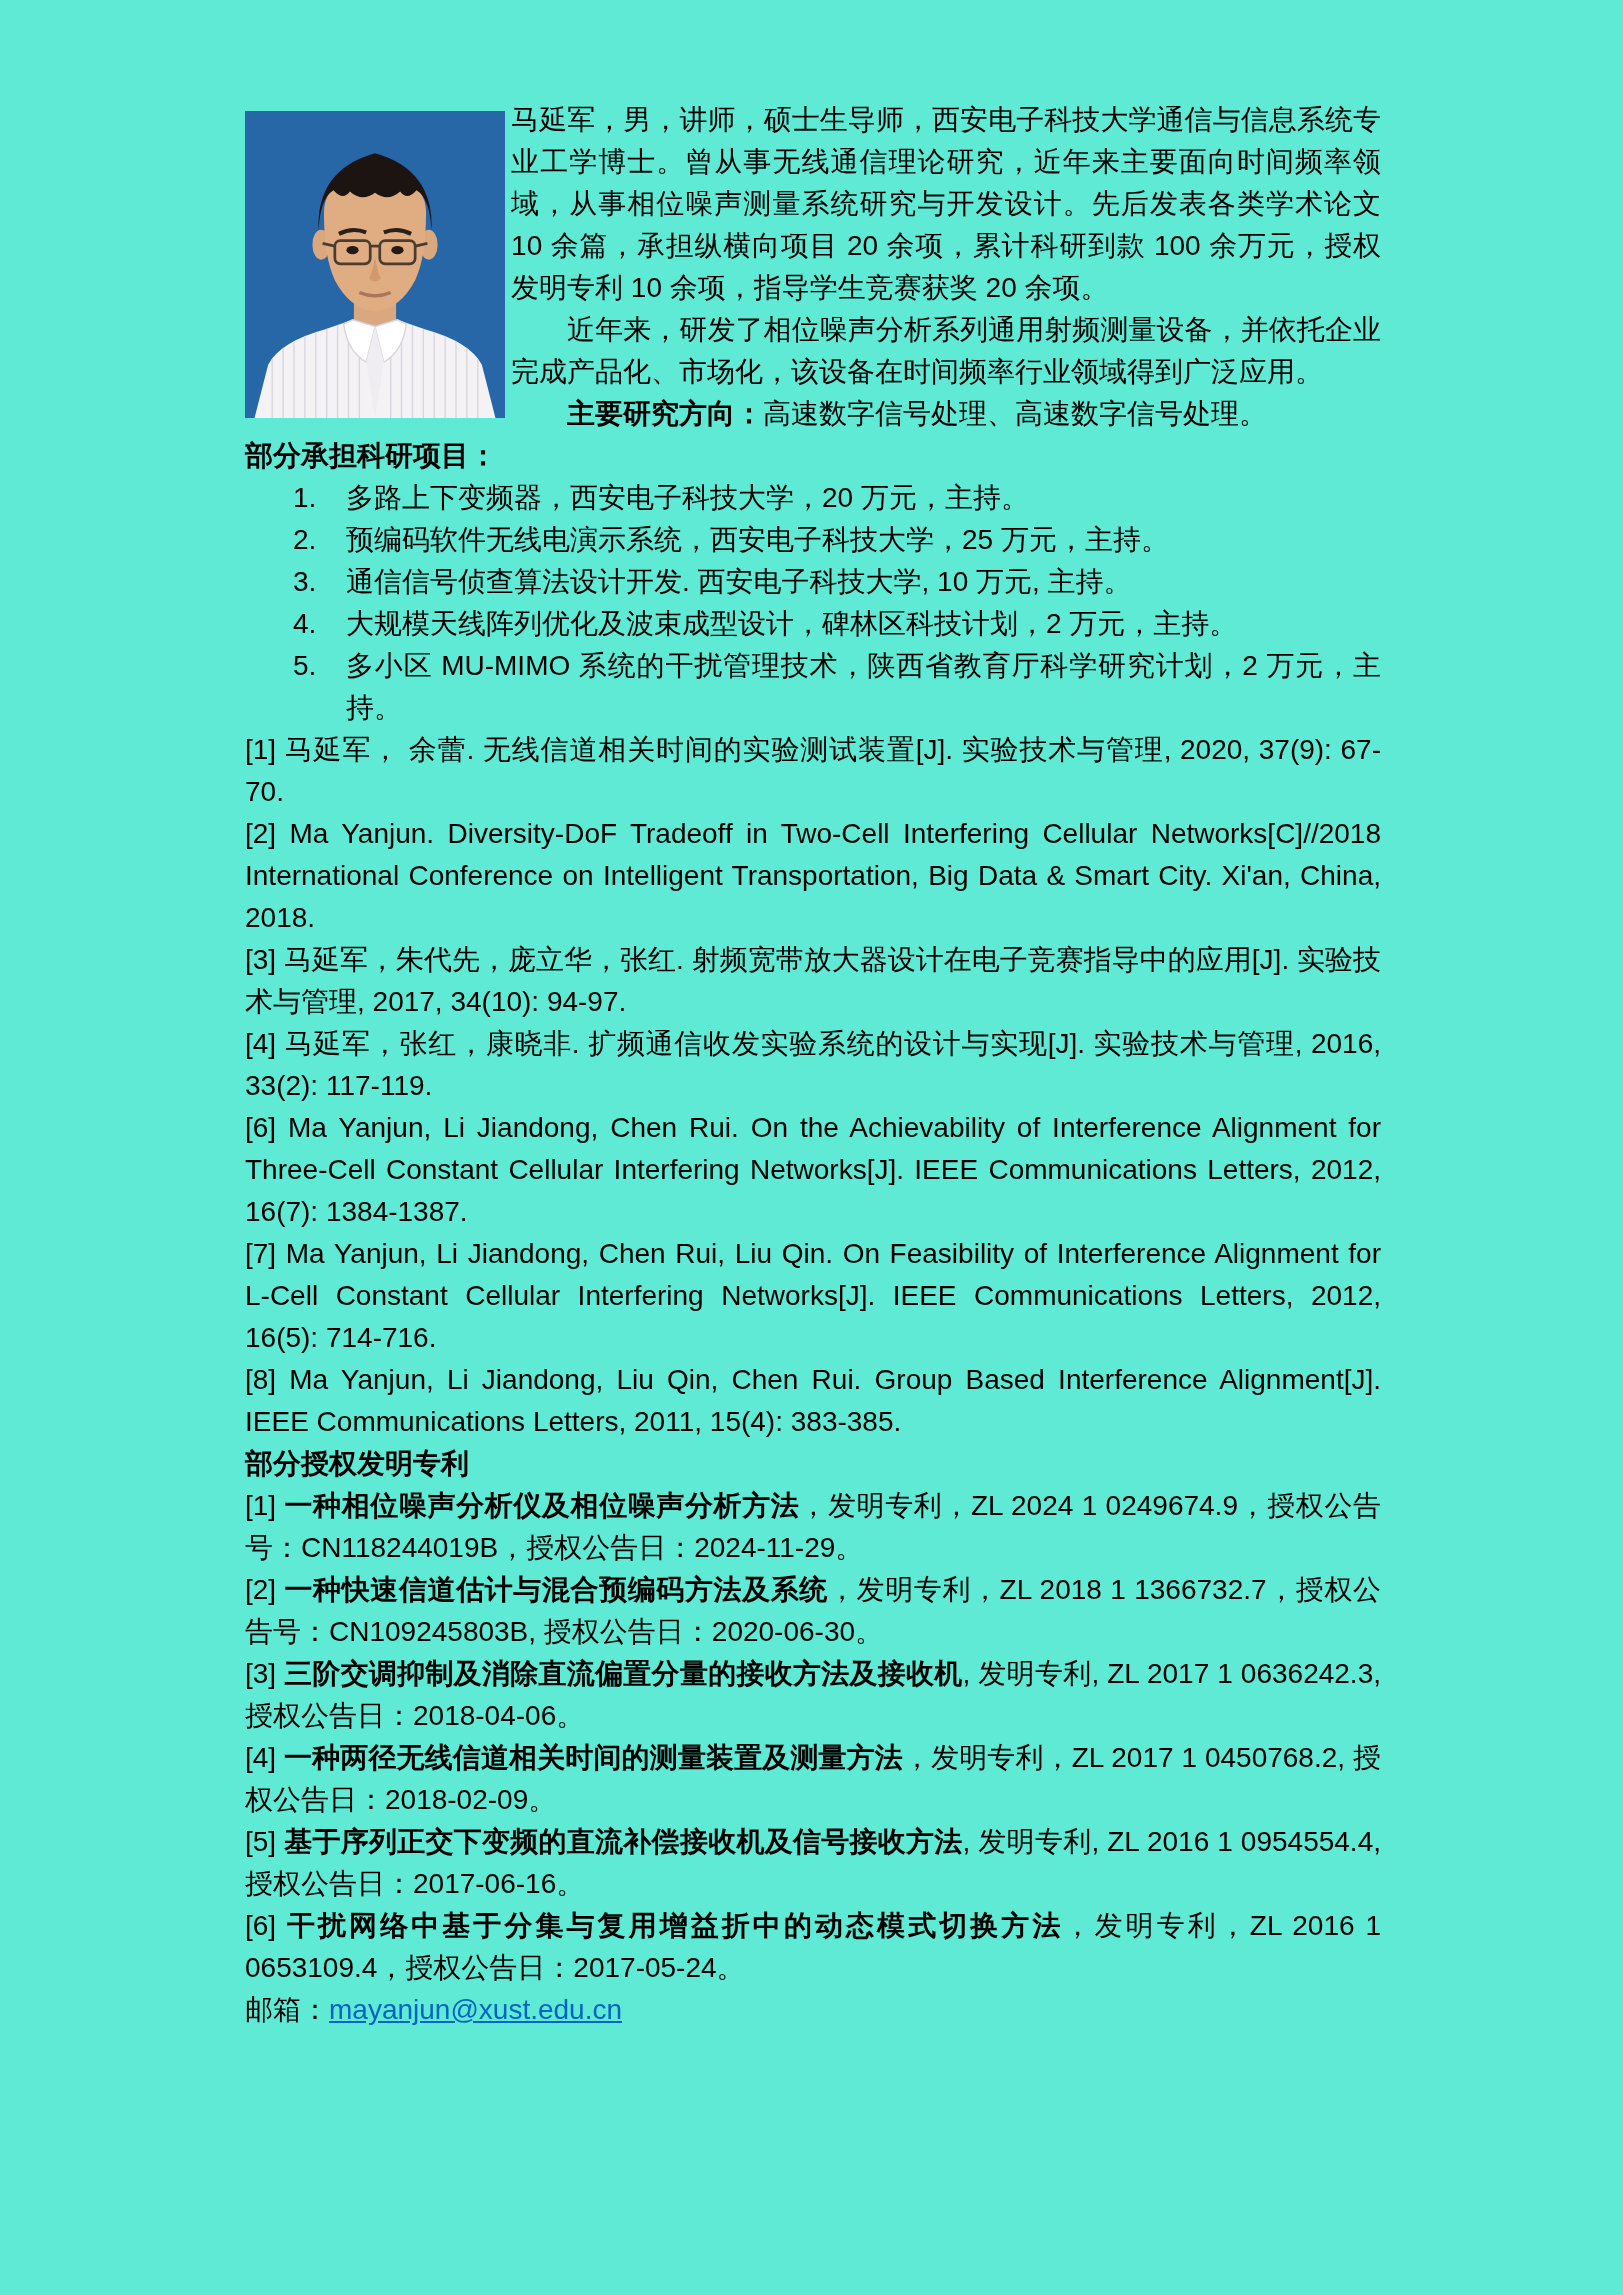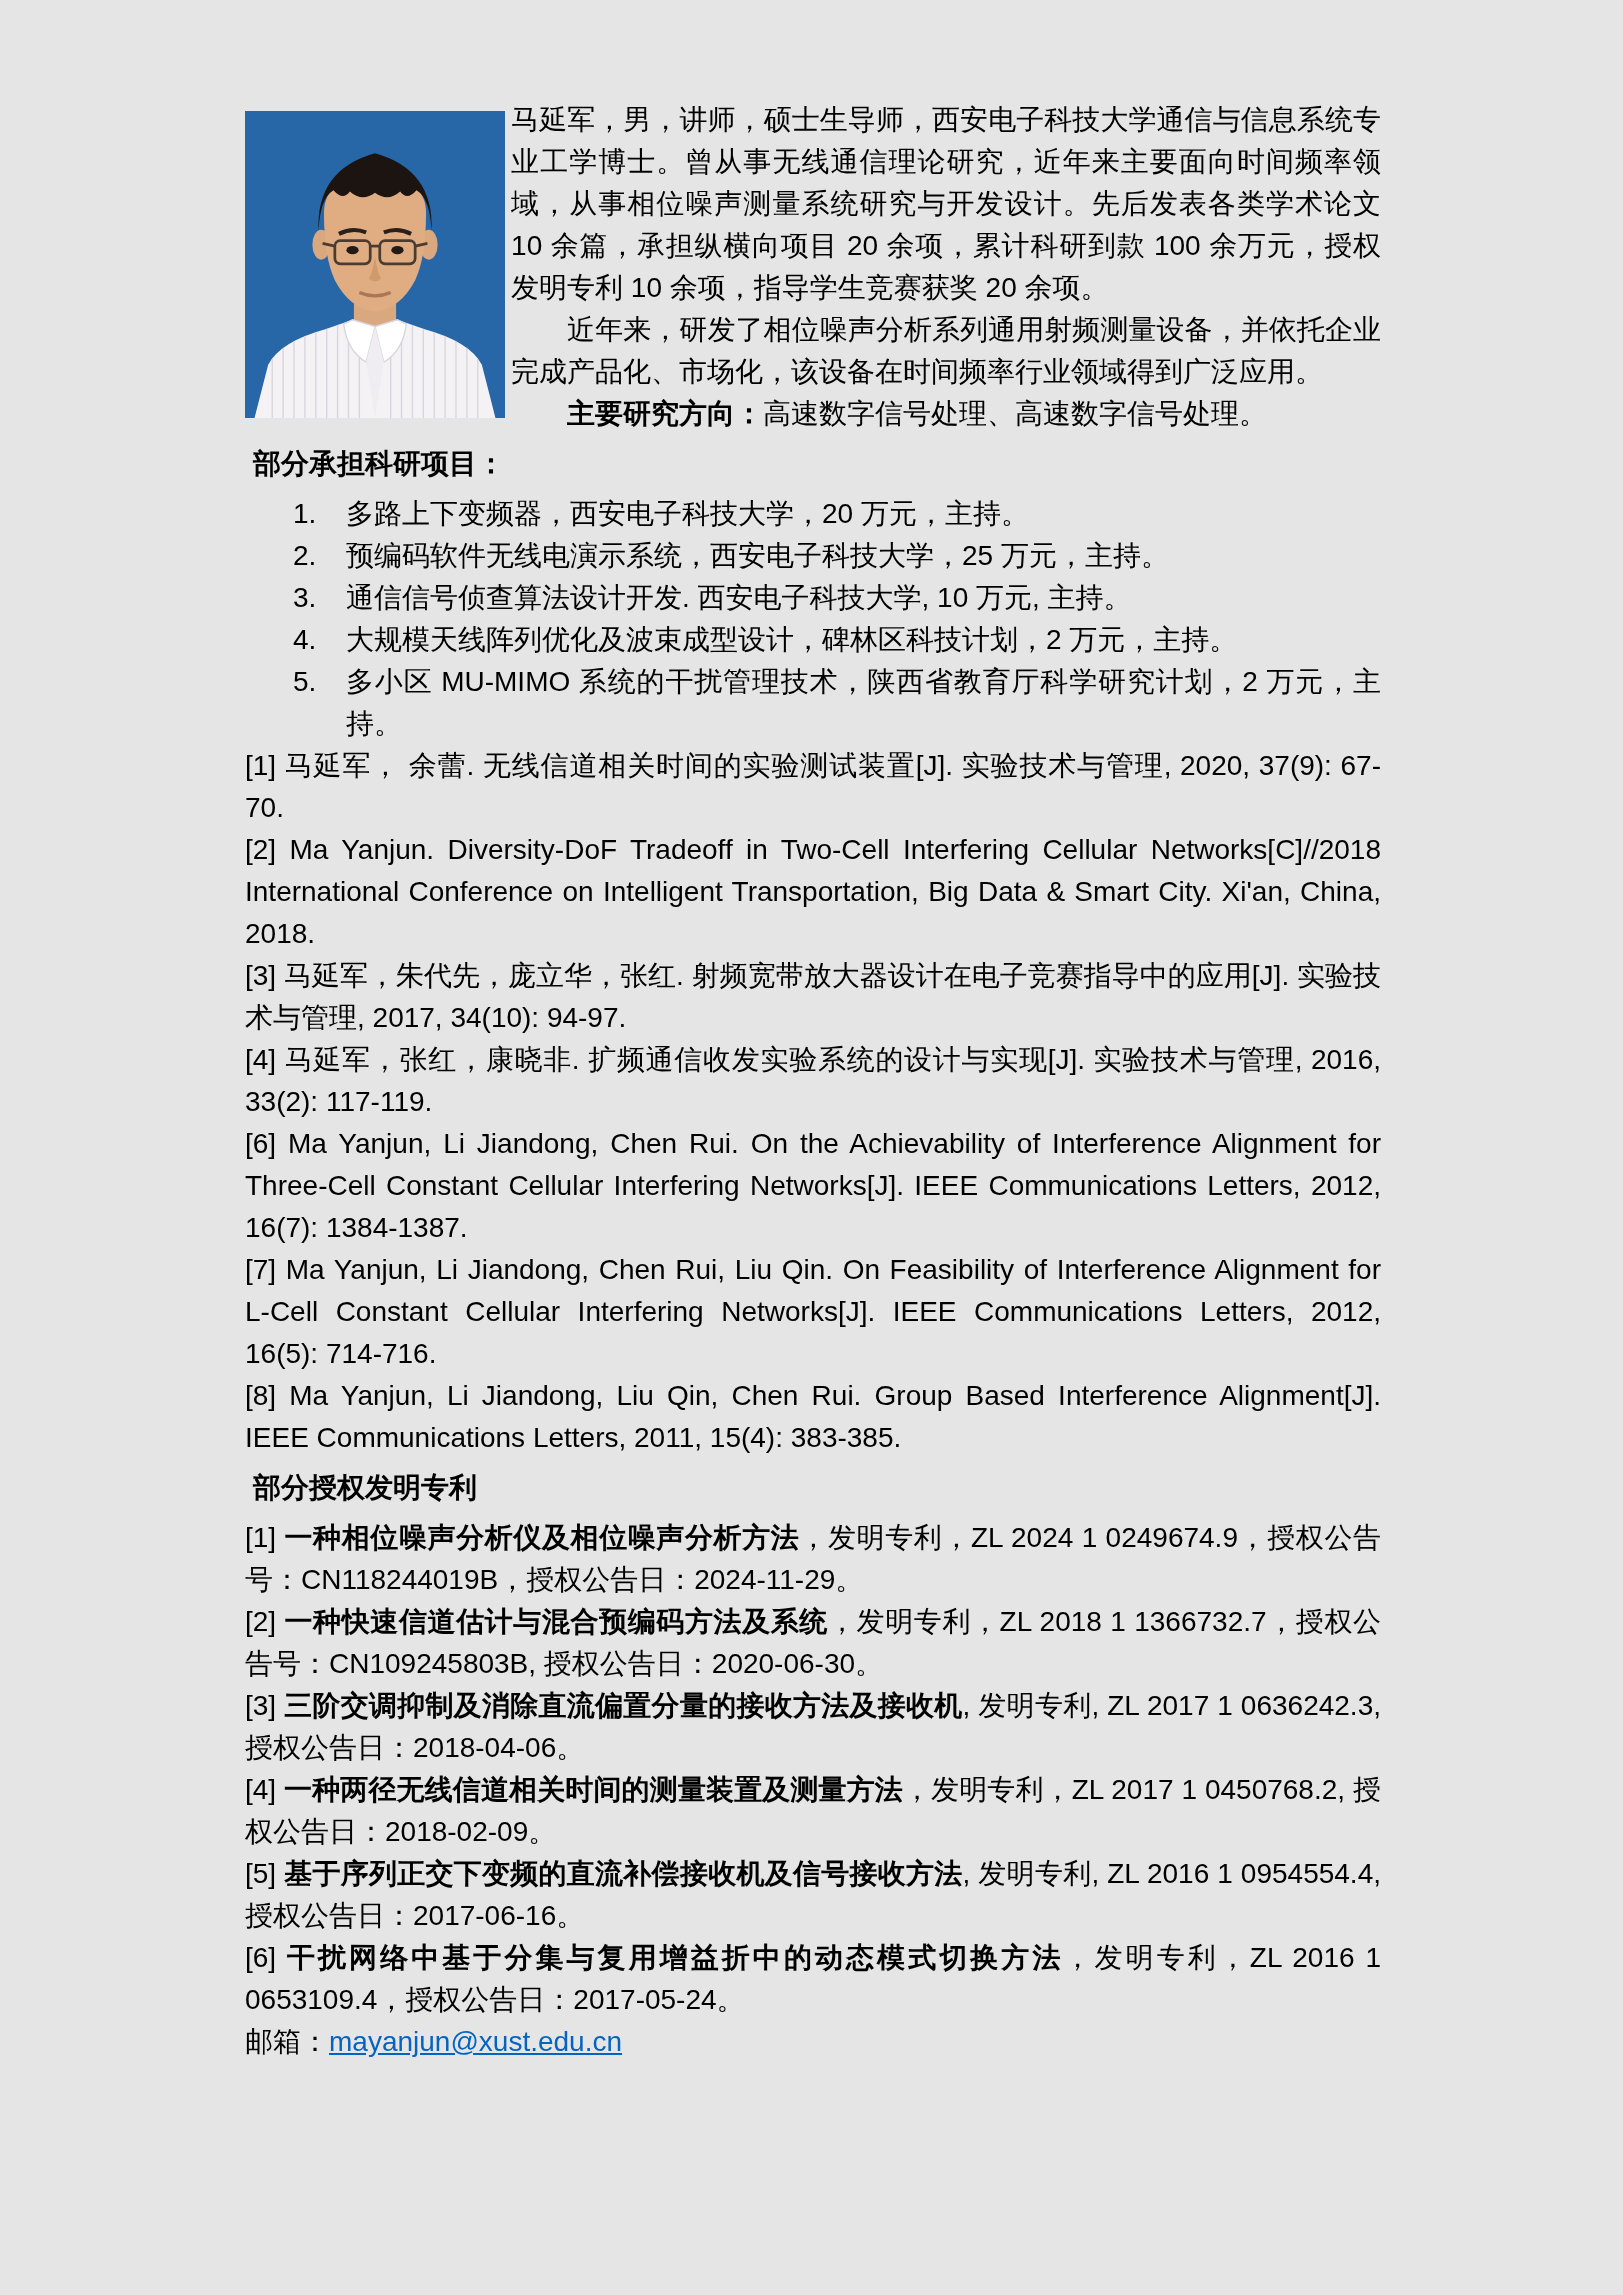--- a/index.html
+++ b/index.html
@@ -1,20 +1,20 @@
 <!DOCTYPE html>
 <html style="font-size:11px"><head>
 <meta charset="utf-8">
 <style>
   html, body { margin: 0; padding: 0; background: #ffffff; }
   .page {
     position: relative;
     width: 1623px;
     height: 2295px;
-    background: #e5e5e5;
+    background: #5eead4;
     overflow: hidden;
     font-family: "Liberation Sans", "DejaVu Sans", sans-serif;
     color: #000000;
   }
   .content {
     position: absolute;
     left: 245px;
     top: 99px;
     width: 1136px;
     font-size: 28px;
@@ -23,21 +23,21 @@
   }
   .photo {
     float: left;
     width: 260px;
     height: 307px;
     margin: 11.6px 6.1px 8.2px 0;
   }
   .photo svg { display: block; width: 260px; height: 307px; }
   p.para { margin: 0; }
   p.indent { text-indent: 2em; }
-  p.heading { margin: 8px; font-weight: bold; text-align: left; }
+  p.heading { margin: 0; font-weight: bold; text-align: left; }
   .projects { margin: 0; }
   .project { position: relative; padding-left: 101px; list-style: none; }
   .project .num { position: absolute; left: 48px; top: 0; }
   b { font-weight: bold; margin-top: 20px; }
   .email {
     color: #0563c1;
     text-decoration: underline;
   }
 </style>
 </head>

